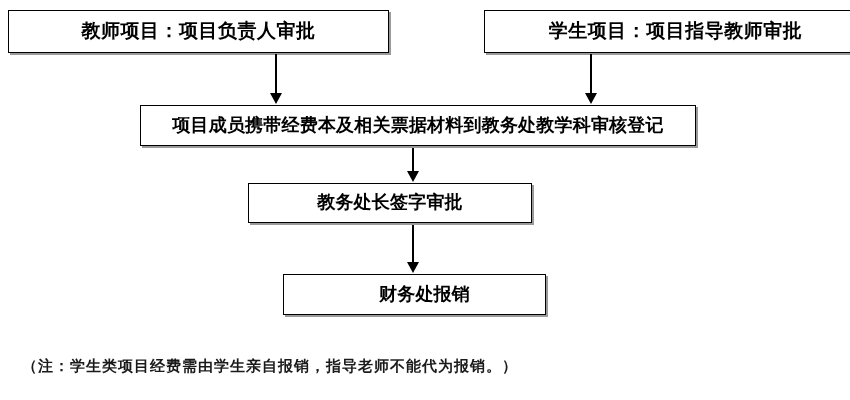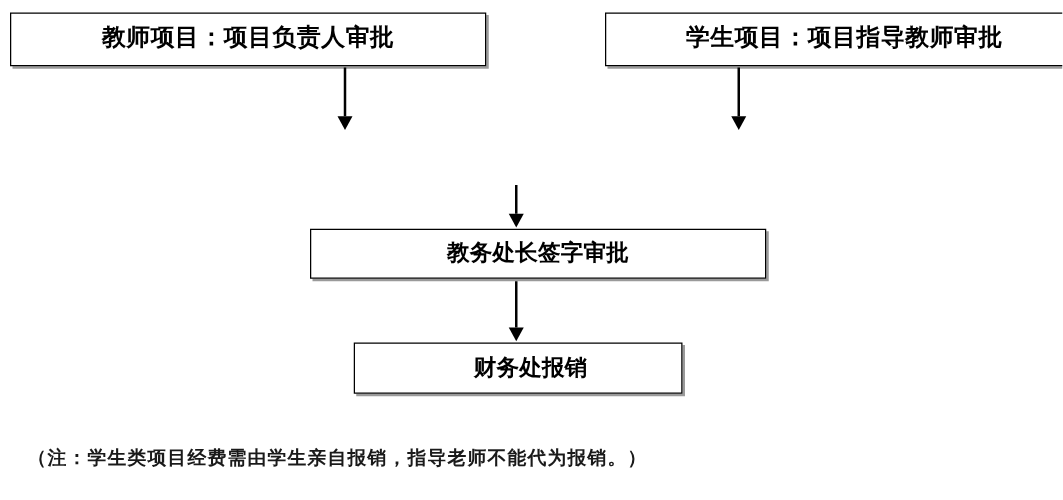--- a/index.html
+++ b/index.html
@@ -37,21 +37,21 @@
   .flow-box .box-label {
     display: block;
     font-family: "Liberation Serif", "DejaVu Serif", serif;
     color: #000000;
     font-weight: bold;
   }
 
   #box-teacher  { left: 8px;   top: 10px;  width: 381px; height: 43px; }
   #box-student  { left: 484px; top: 10px;  width: 383px; height: 43px; }
   #box-register { left: 140px; top: 105px; width: 556px; height: 41px; }
-  #box-director { left: 248px; top: 183px; width: 365px; height: 40px; }
+  #box-director { left: 248px; top: 183px; width: 284px; height: 40px; }
   #box-finance  { left: 283px; top: 274px; width: 263px; height: 41px; padding-left: 20px; }
 
   .fs-19 { font-size: 19px; letter-spacing: 0.5px; }
   .fs-18 { font-size: 18px; letter-spacing: 0.2px; }
 
   
   .arrow {
     position: absolute;
   }
   .arrow .shaft {
@@ -114,20 +114,23 @@
   <div class="arrow" id="arrow-teacher-to-register">
     <span class="shaft"></span>
     <span class="head"></span>
   </div>
 
   <div class="arrow" id="arrow-student-to-register">
     <span class="shaft"></span>
     <span class="head"></span>
   </div>
 
+  <div class="flow-box" id="box-register">
+    <span class="box-label fs-18">项目成员携带经费本及相关票据材料到教务处教学科审核登记</span>
+  </div>
 
   <div class="arrow" id="arrow-register-to-director">
     <span class="shaft"></span>
     <span class="head"></span>
   </div>
 
   <div class="flow-box" id="box-director">
     <span class="box-label fs-18">教务处长签字审批</span>
   </div>
 

